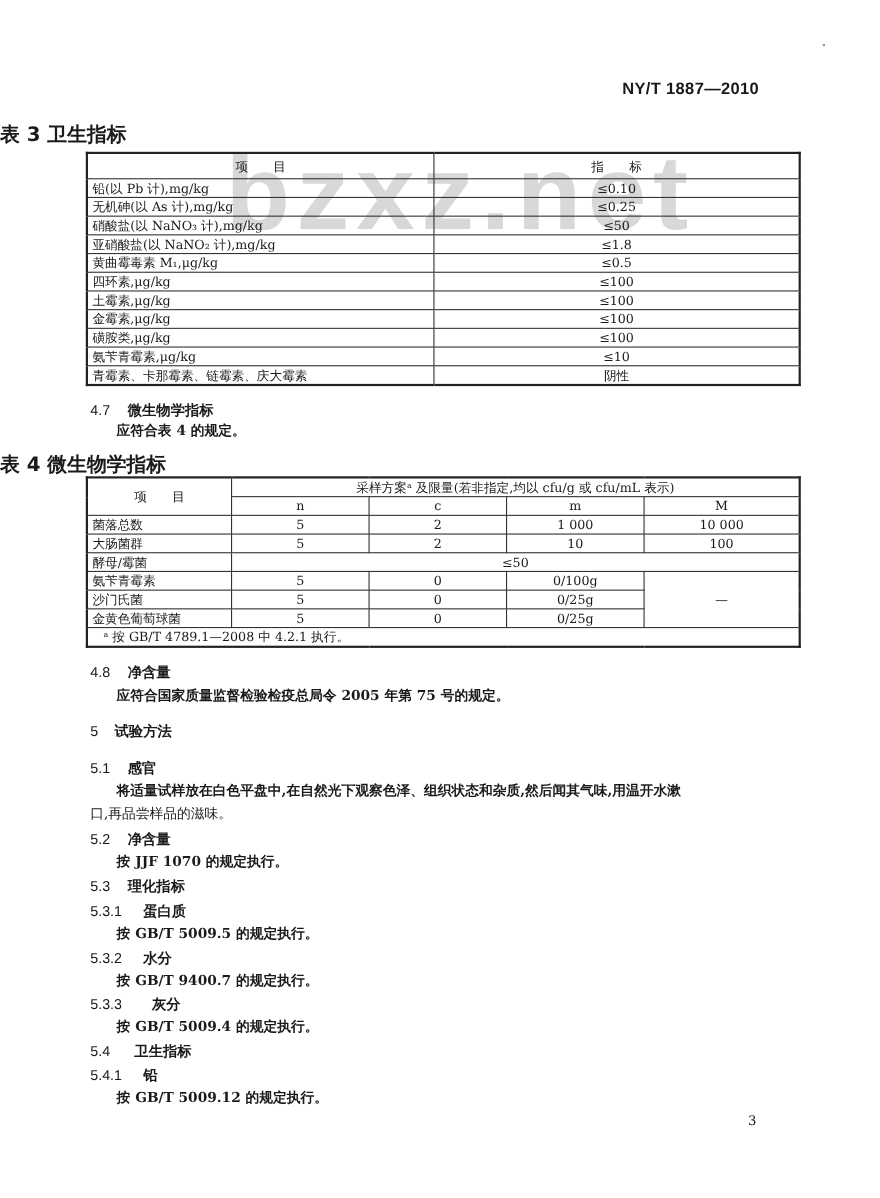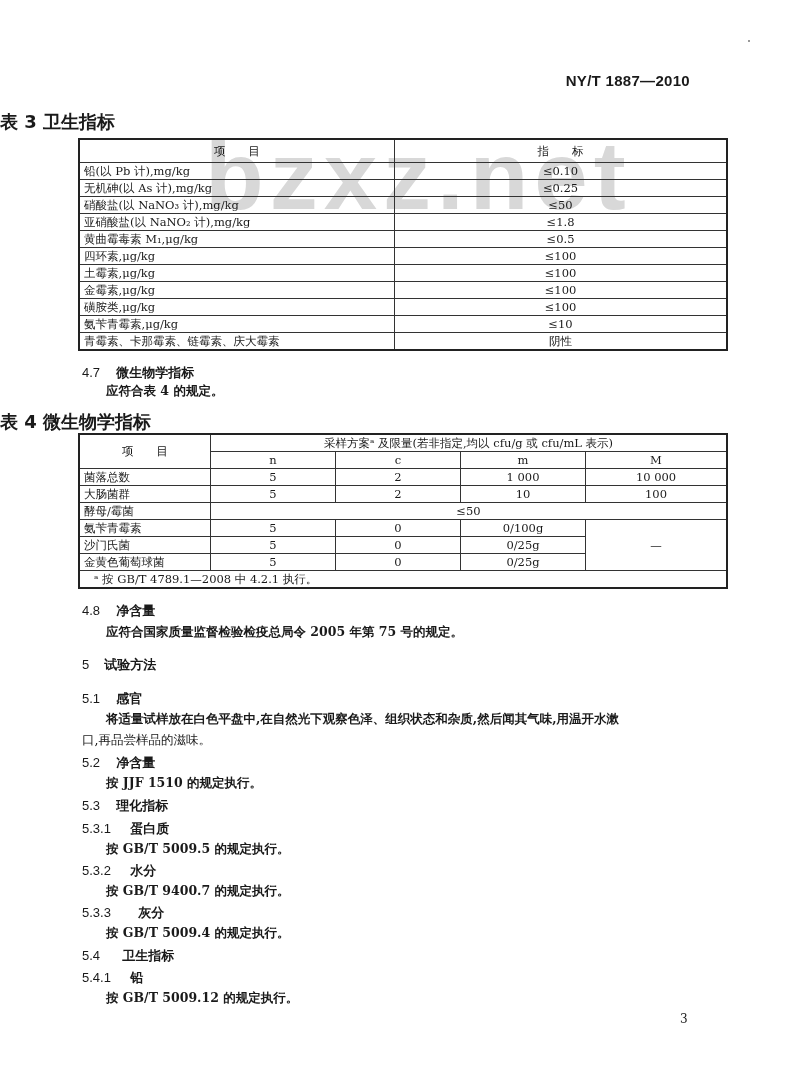--- a/index.html
+++ b/index.html
@@ -171,21 +171,21 @@
     <span class="num">5.1</span>
     <span class="ttl">感官</span>
   </div>
   <div class="p" style="top:711px;">将适量试样放在白色平盘中,在自然光下观察色泽、组织状态和杂质,然后闻其气味,用温开水漱</div>
   <div class="p2" style="top:732px;">口,再品尝样品的滋味。</div>
 
   <div class="h" style="top:754px;">
     <span class="num">5.2</span>
     <span class="ttl">净含量</span>
   </div>
-  <div class="p" style="top:775px;">按 JJF 1510 的规定执行。</div>
+  <div class="p" style="top:775px;">按 JJF 1070 的规定执行。</div>
 
   <div class="h" style="top:797px;">
     <span class="num">5.3</span>
     <span class="ttl">理化指标</span>
   </div>
 
   <div class="h" style="top:820px;">
     <span class="num" style="min-width:44px;">5.3.1</span>
     <span class="ttl">蛋白质</span>
   </div>

